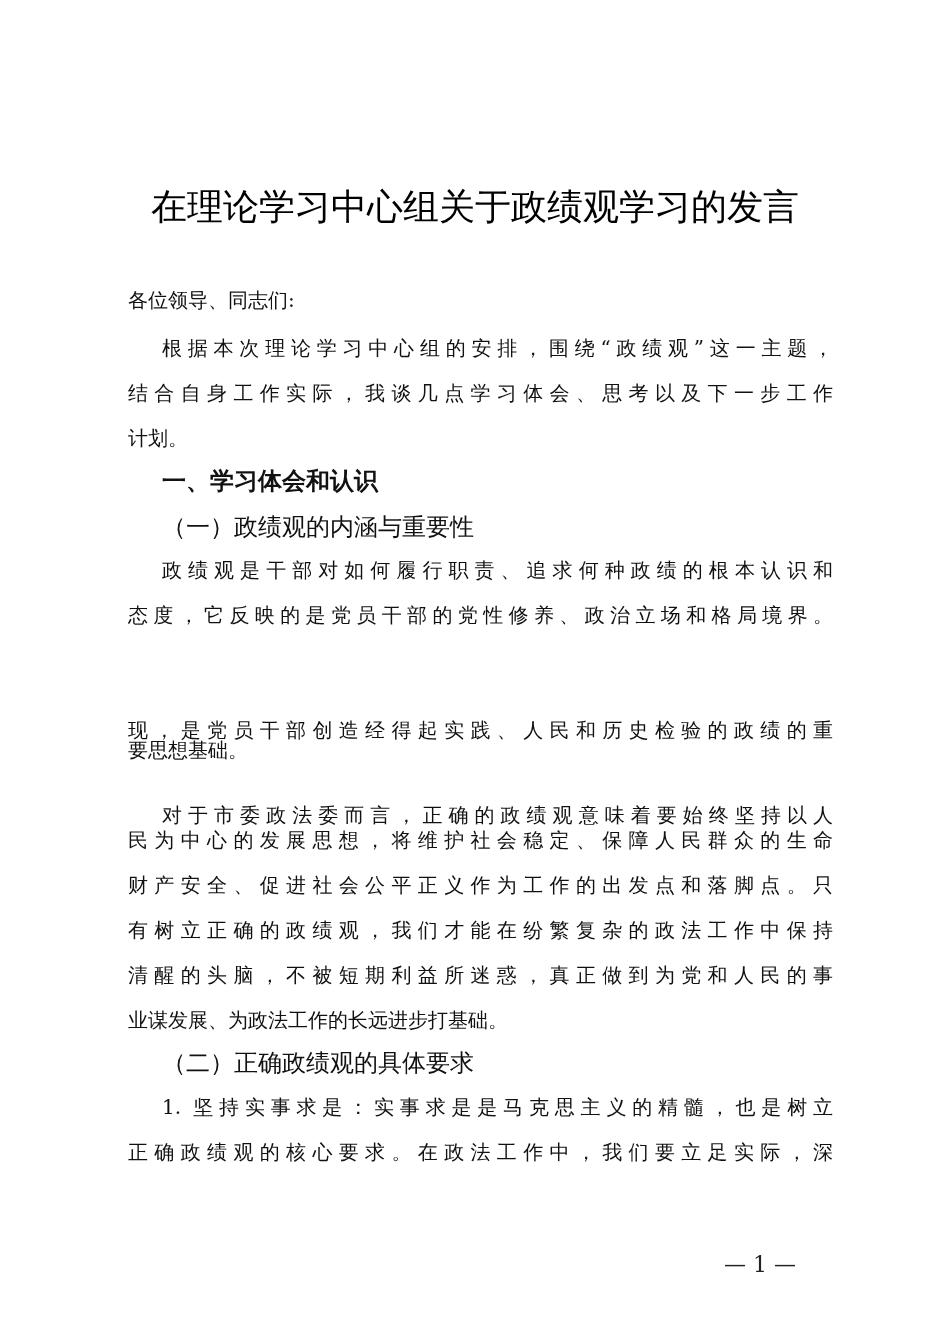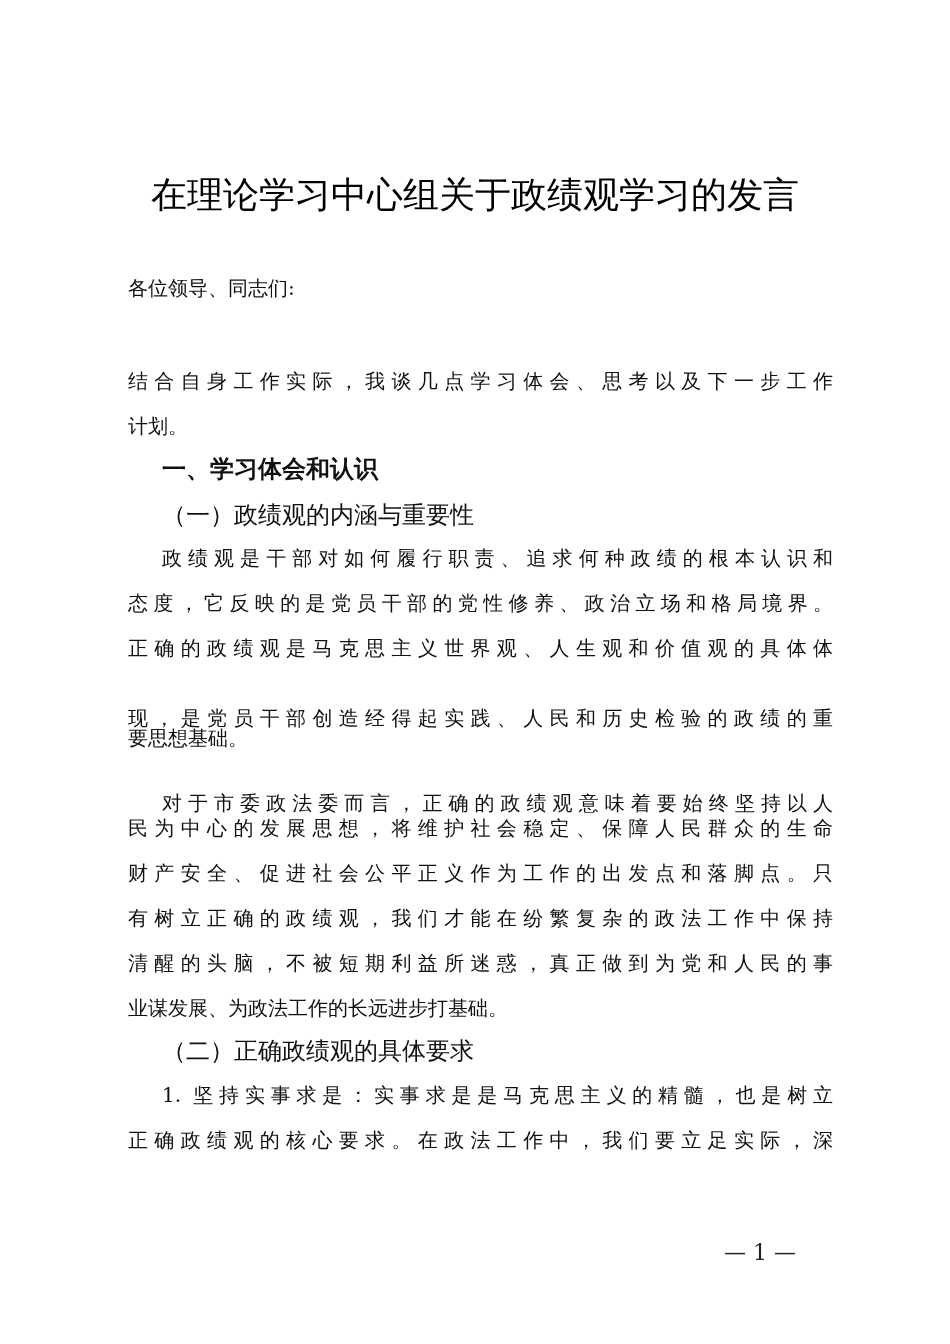--- a/index.html
+++ b/index.html
@@ -10,21 +10,21 @@
     body {
       width: 950px;
       height: 1344px;
       position: relative;
       overflow: hidden;
       color: #111111;
       font-family: "DejaVu Serif", "Liberation Serif", serif;
     }
     .page {
       position: absolute;
-      left: 0; top: 0;
+      left: 0; top: 12px;
       width: 950px;
       height: 950px;
     }
     .title {
       position: absolute;
       left: 0;
       top: 170px;
       width: 950px;
       text-align: center;
       font-family: "DejaVu Sans", "Liberation Sans", sans-serif;
@@ -74,30 +74,30 @@
   </style>
 </head>
 <body>
 
 <div class="page">
 
   <div class="title">在理论学习中心组关于政绩观学习的发言</div>
 
   <div class="line last" style="top:271px;">各位领导、同志们:</div>
 
+  <div class="line indent" style="top:319px;">根据本次理论学习中心组的安排，围绕“政绩观”这一主题，</div>
   <div class="line" style="top:364px;">结合自身工作实际，我谈几点学习体会、思考以及下一步工作</div>
   <div class="line last" style="top:409px;">计划。</div>
 
   <div class="line indent heading1" style="top:454px;">一、学习体会和认识</div>
 
   <div class="line indent heading2" style="top:498px;">（一）政绩观的内涵与重要性</div>
 
   <div class="line indent" style="top:541px;">政绩观是干部对如何履行职责、追求何种政绩的根本认识和</div>
   <div class="line" style="top:586px;">态度，它反映的是党员干部的党性修养、政治立场和格局境界。</div>
-  <div class="line" style="top:631px;">正确的政绩观是马克思主义世界观、人生观和价值观的具体体</div>
   <div class="line" style="top:676px;margin-top:25px;">现，是党员干部创造经得起实践、人民和历史检验的政绩的重</div>
   <div class="line last" style="top:721px;">要思想基础。</div>
 
   <div class="line indent" style="top:766px;margin-top:20px;">对于市委政法委而言，正确的政绩观意味着要始终坚持以人</div>
   <div class="line" style="top:811px;">民为中心的发展思想，将维护社会稳定、保障人民群众的生命</div>
   <div class="line" style="top:856px;">财产安全、促进社会公平正义作为工作的出发点和落脚点。只</div>
   <div class="line" style="top:901px;">有树立正确的政绩观，我们才能在纷繁复杂的政法工作中保持</div>
   <div class="line" style="top:946px;">清醒的头脑，不被短期利益所迷惑，真正做到为党和人民的事</div>
   <div class="line last" style="top:991px;">业谋发展、为政法工作的长远进步打基础。</div>
 

